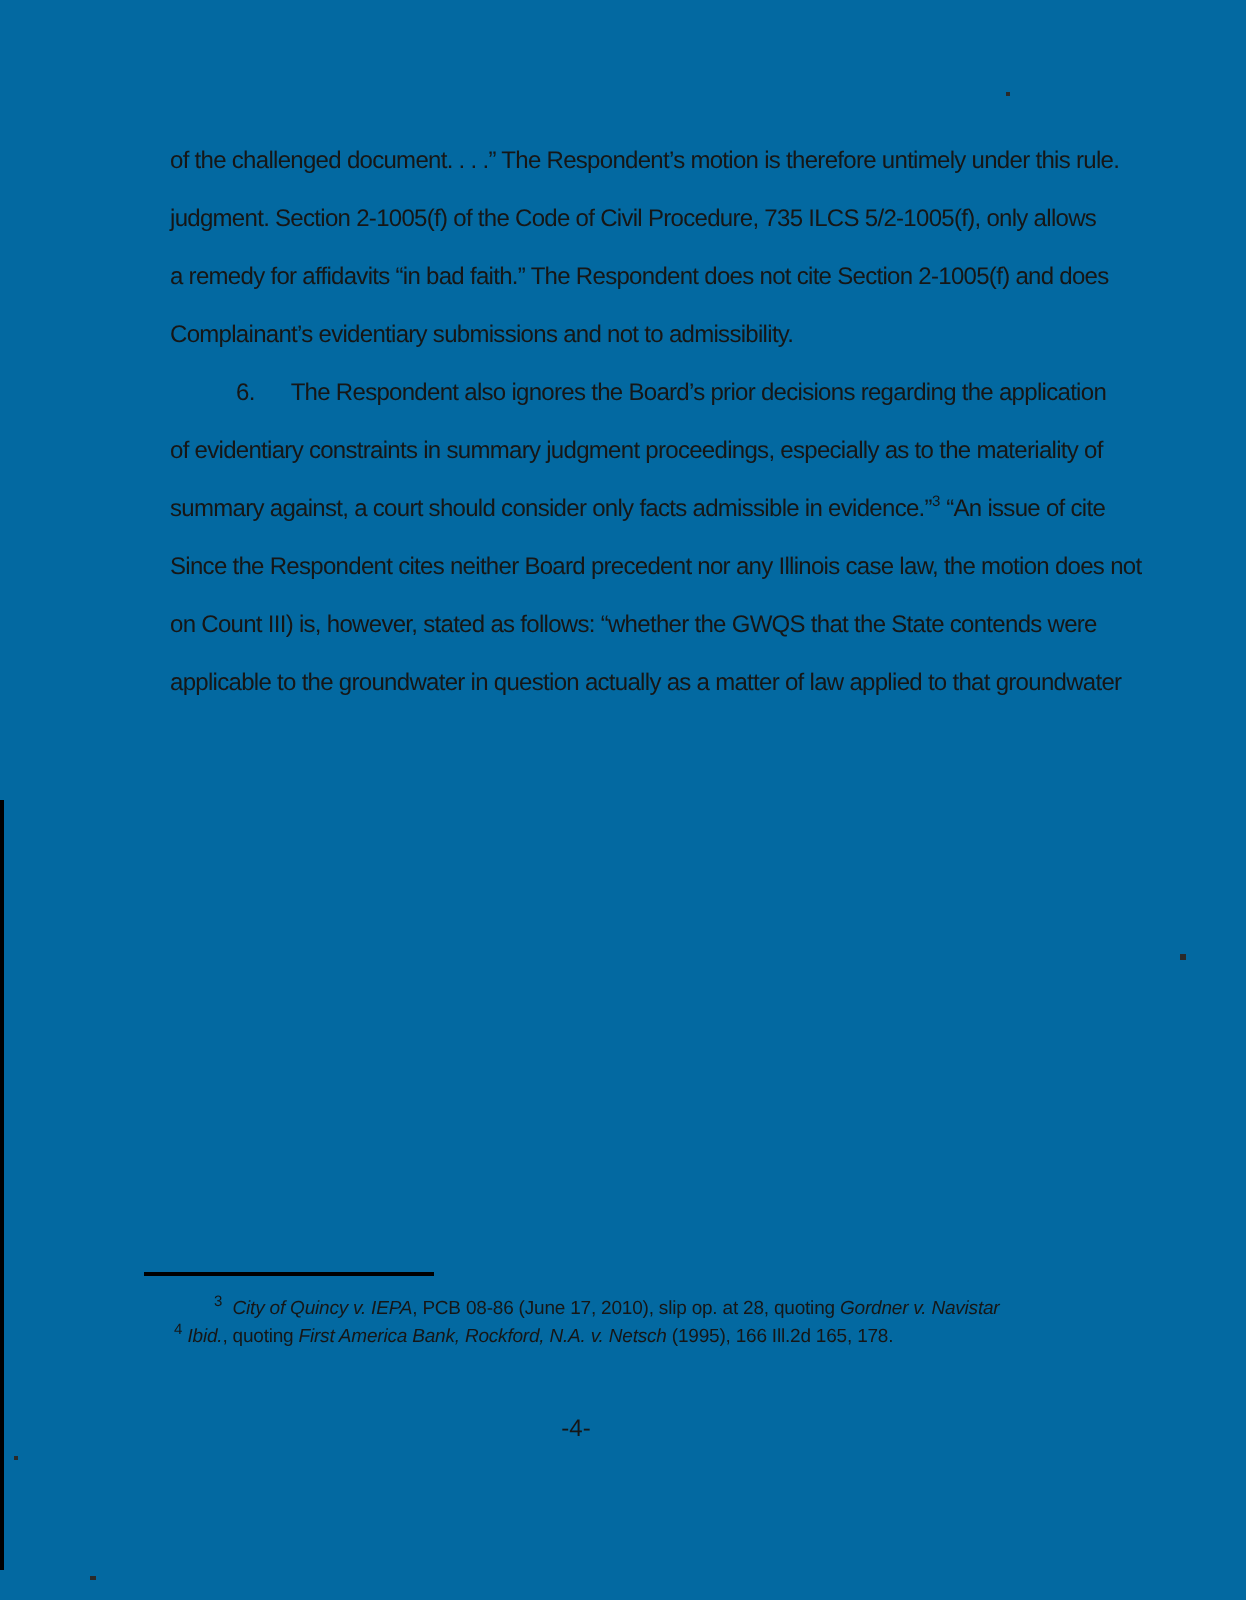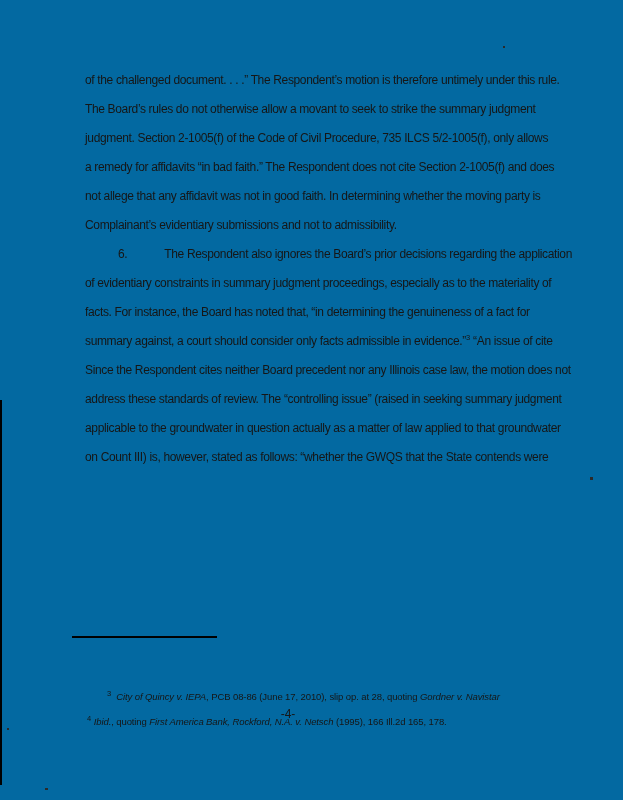--- a/index.html
+++ b/index.html
@@ -23,43 +23,43 @@
     line-height: 29px;
   }
   .line { height: 29px; white-space: nowrap; }
   .sup {
     vertical-align: super;
     font-size: 7.5px;
     letter-spacing: 0;
     line-height: 0;
   }
   .para-num { margin-left: 33px; }
-  .after-num { margin-left: 37px; }
+  .after-num { margin-left: 18px; }
   .i { font-style: italic; }
   .fn-rule {
     position: absolute;
     left: 72px;
     top: 636px;
     width: 145px;
     height: 2px;
     background: #000;
   }
   .fn-block {
     position: absolute;
     left: 62px;
     top: 648px;
     width: 505px;
     font-size: 9.5px;
     letter-spacing: -0.1px;
     line-height: 13.5px;
   }
   .fn-line { white-space: nowrap; }
-  .fn-line.indent1 { padding-left: 45px; margin-top: 42px; }
+  .fn-line.indent1 { padding-left: 45px; }
   .fn-line.indent2 { padding-left: 25px; }
-  .fn-line.space-above { margin-top: 11px; }
+  .fn-line.space-above { }
   .page-number {
     position: absolute;
     top: 707px;
     left: 0;
     width: 576px;
     text-align: center;
     font-size: 12px;
   }
   
   .edge-bar {
@@ -76,33 +76,29 @@
   .speck.s3 { left: 7px;   top: 728px; width: 2px; height: 2px; }
   .speck.s4 { left: 45px;  top: 788px; width: 3px; height: 2px; }
 </style>
 </head>
 <body>
 
 <div class="page">
 
   <div class="body-text">
       <div class="line"><span>of the challenged document. . . .” The Respondent’s motion is therefore untimely under this rule.</span></div>
-      <div class="line"><span>The Board’s rules do not otherwise allow a movant to seek to strike the summary judgment</span></div>
       <div class="line"><span>judgment. Section 2-1005(f) of the Code of Civil Procedure, 735 ILCS 5/2-1005(f), only allows</span></div>
       <div class="line"><span>a remedy for affidavits “in bad faith.” The Respondent does not cite Section 2-1005(f) and does</span></div>
-      <div class="line"><span>not allege that any affidavit was not in good faith. In determining whether the moving party is</span></div>
       <div class="line"><span>Complainant’s evidentiary submissions and not to admissibility.</span></div>
       <div class="line"><span class="para-num">6.</span><span class="after-num">The Respondent also ignores the Board’s prior decisions regarding the application</span></div>
       <div class="line"><span>of evidentiary constraints in summary judgment proceedings, especially as to the materiality of</span></div>
-      <div class="line"><span>facts. For instance, the Board has noted that, “in determining the genuineness of a fact for</span></div>
       <div class="line"><span>summary against, a court should consider only facts admissible in evidence.”</span><span class="sup">3</span><span> “An issue of cite</span></div>
       <div class="line"><span>Since the Respondent cites neither Board precedent nor any Illinois case law, the motion does not</span></div>
-      <div class="line"><span>address these standards of review. The “controlling issue” (raised in seeking summary judgment</span></div>
+      <div class="line"><span>on Count III) is, however, stated as follows: “whether the GWQS that the State contends were</span></div>
       <div class="line"><span>applicable to the groundwater in question actually as a matter of law applied to that groundwater</span></div>
-      <div class="line"><span>on Count III) is, however, stated as follows: “whether the GWQS that the State contends were</span></div>
     </div>
 
   <div class="fn-rule"></div>
 
   <div class="fn-block">
       <div class="fn-line indent1"><span class="sup">3</span><span>&nbsp;&nbsp;</span><span class="i">City of Quincy v. IEPA</span><span>, PCB 08-86 (June 17, 2010), slip op. at 28, quoting </span><span class="i">Gordner v. Navistar</span></div>
       <div class="fn-line indent2 space-above"><span class="sup">4</span><span>&nbsp;</span><span class="i">Ibid.</span><span>, quoting </span><span class="i">First America Bank, Rockford, N.A. v. Netsch</span><span> (1995), 166 Ill.2d 165, 178.</span></div>
     </div>
 
   <div class="page-number">-4-</div>

